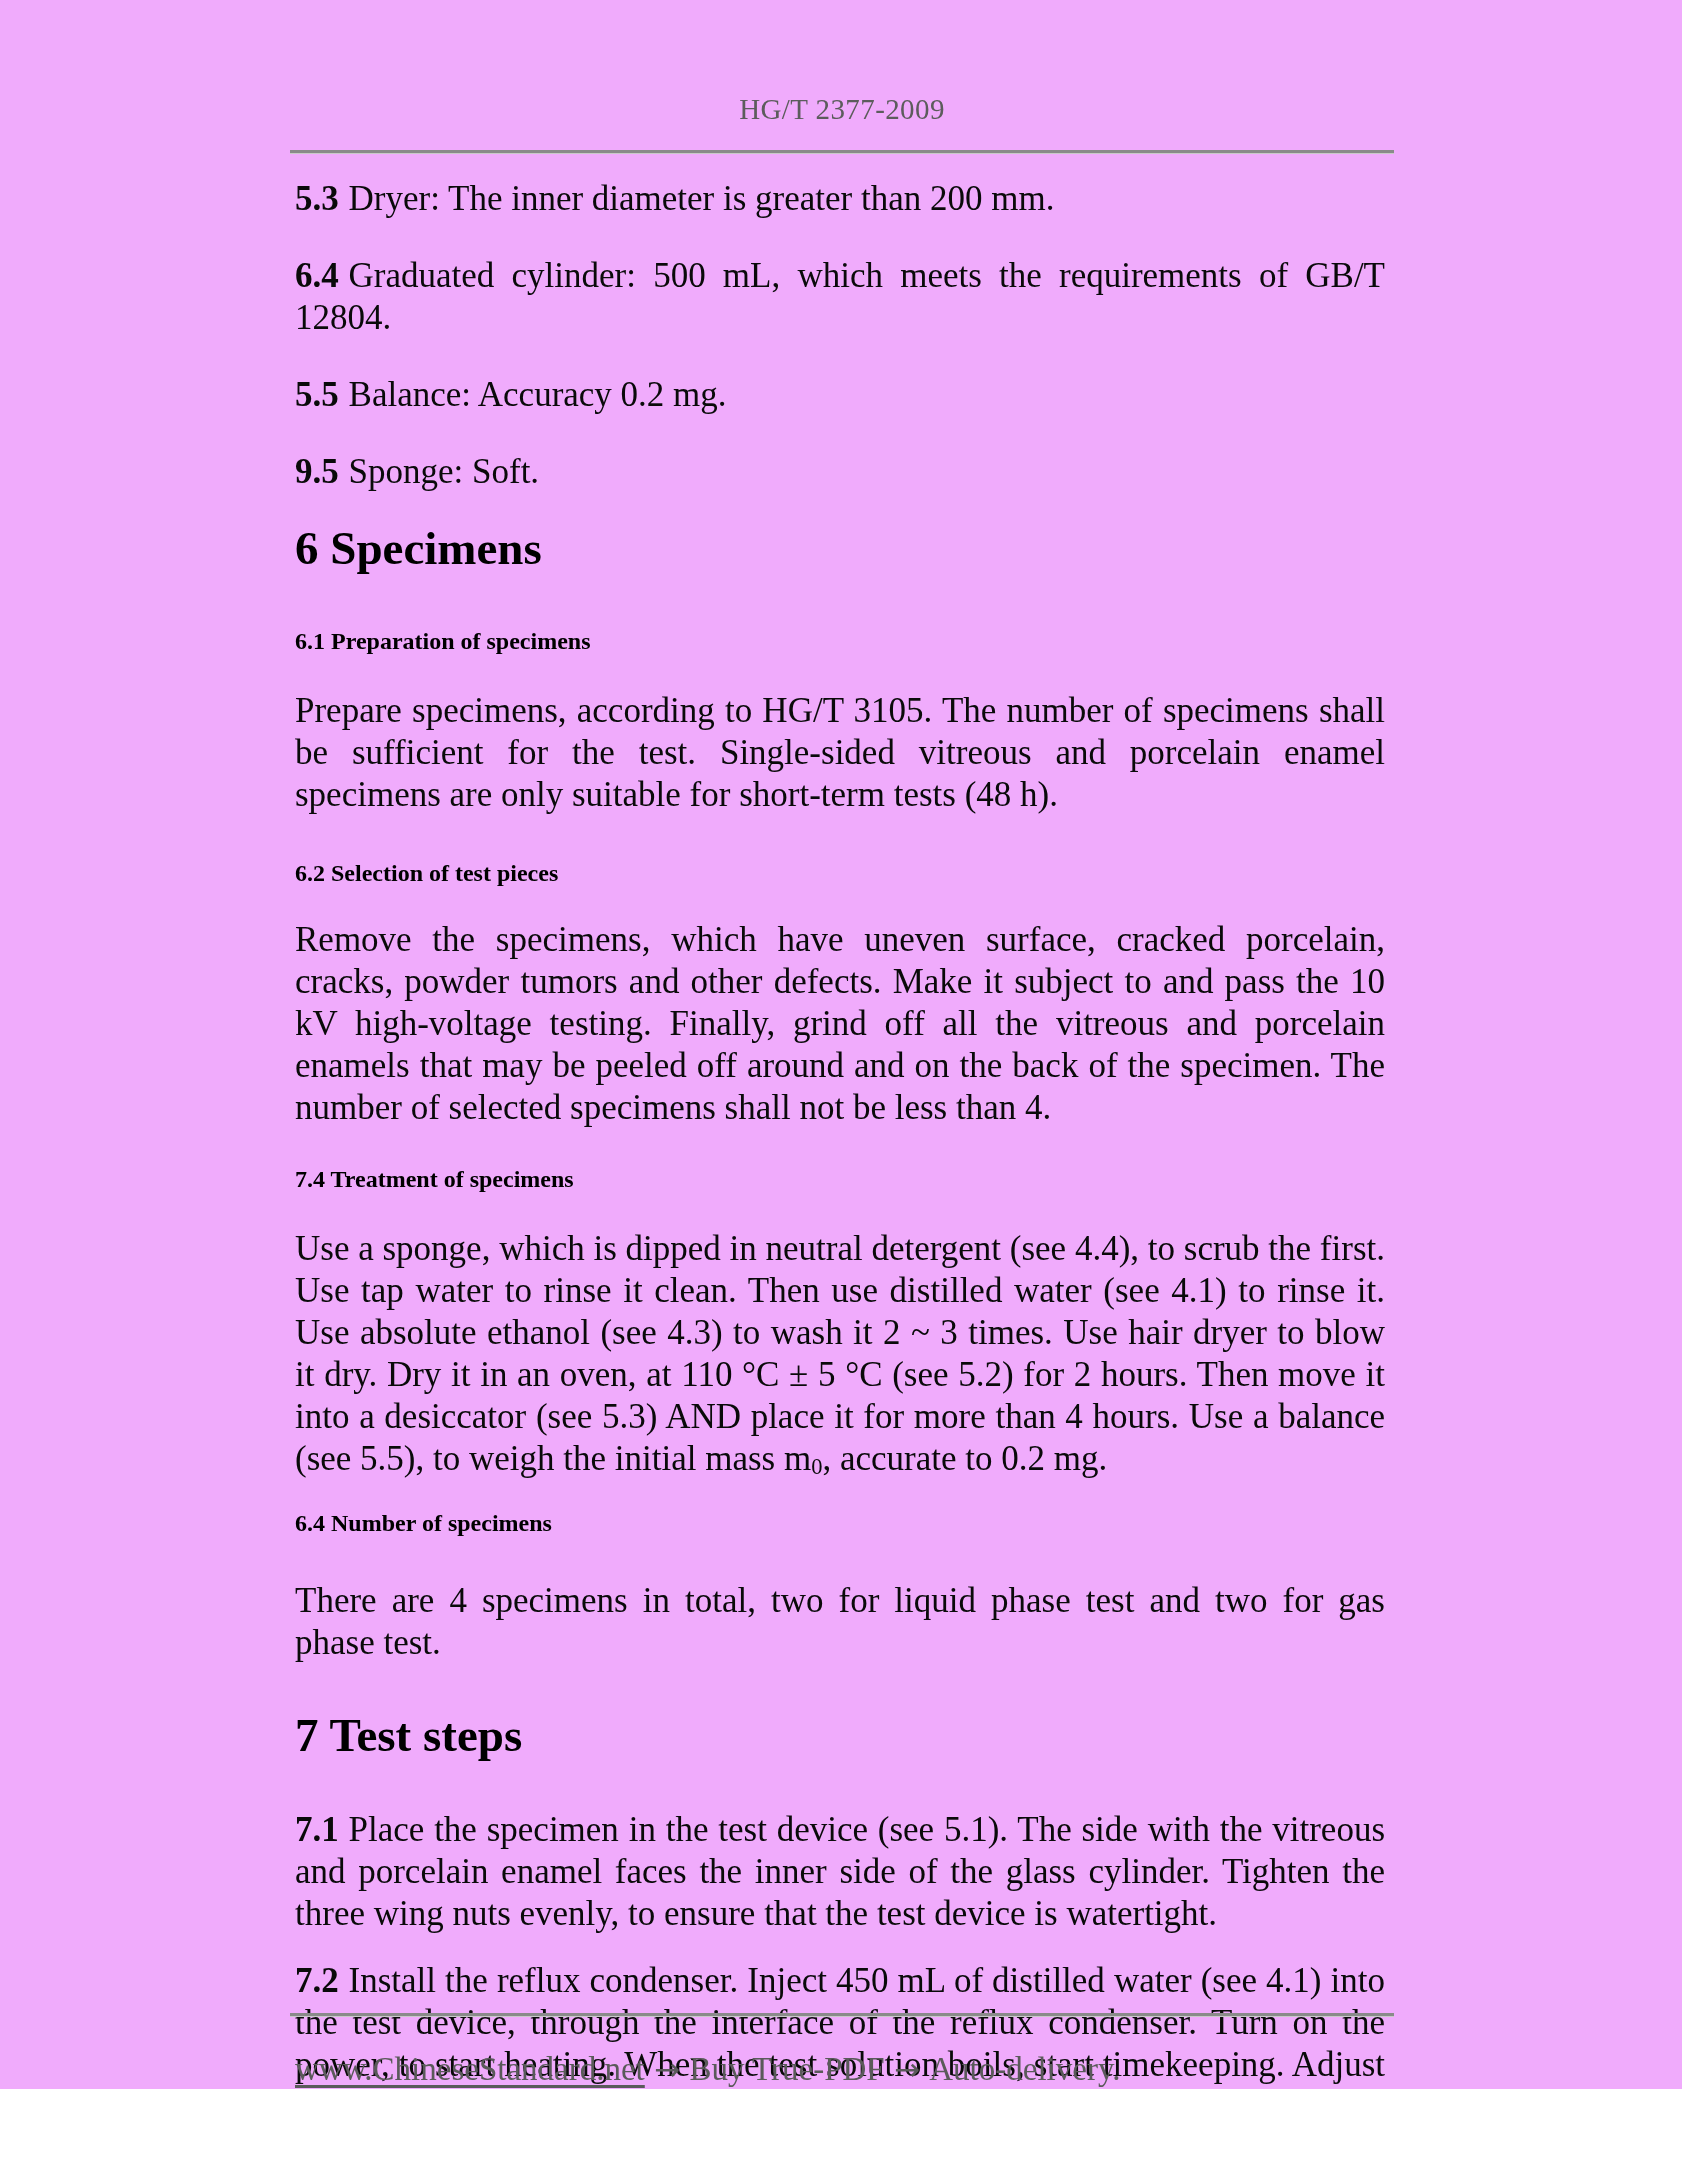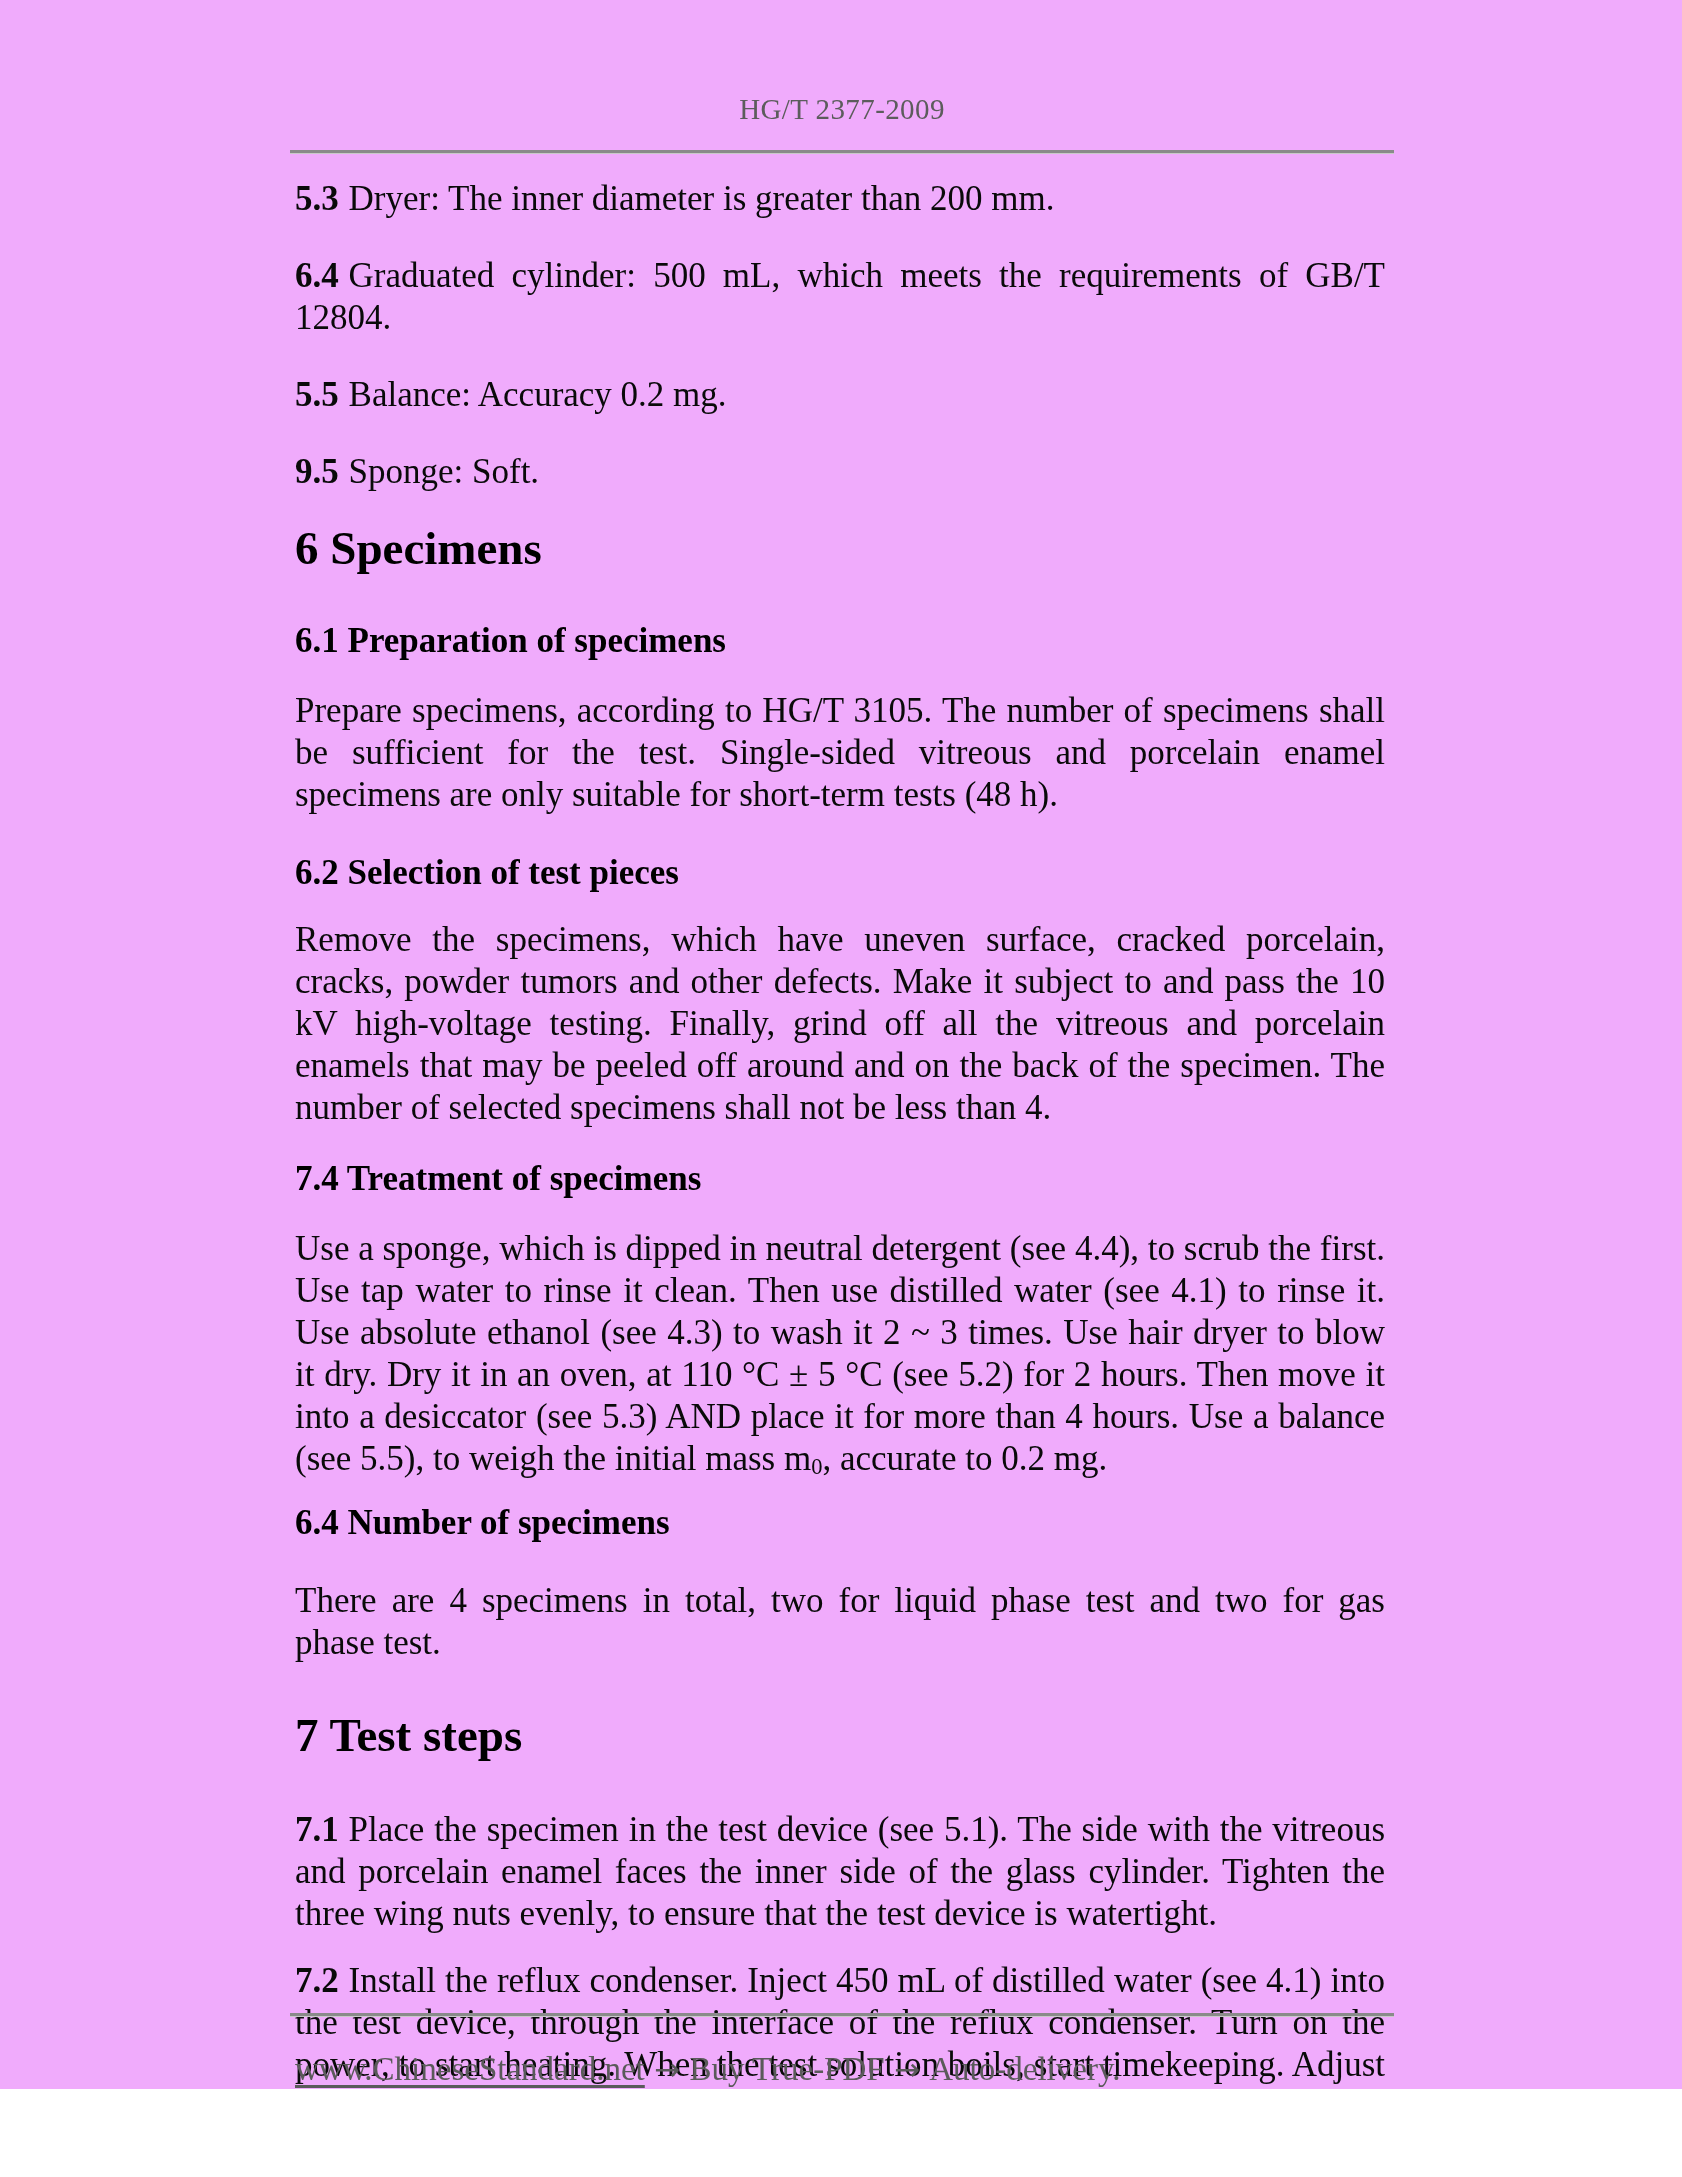--- a/index.html
+++ b/index.html
@@ -55,21 +55,21 @@
   h2.section-heading {
     margin: 0;
     font-size: 47px;
     line-height: 55px;
     font-weight: bold;
     color: #000000;
     text-align: left;
   }
   h3.sub-heading {
     margin: 0;
-    font-size: 35px;
+    font-size: 24px;
     line-height: 42px;
     font-weight: bold;
     color: #000000;
     text-align: left;
   }
   sub.mass-sub {
     font-size: 22.5px;
     line-height: 0;
     vertical-align: -3.5px;
   }

